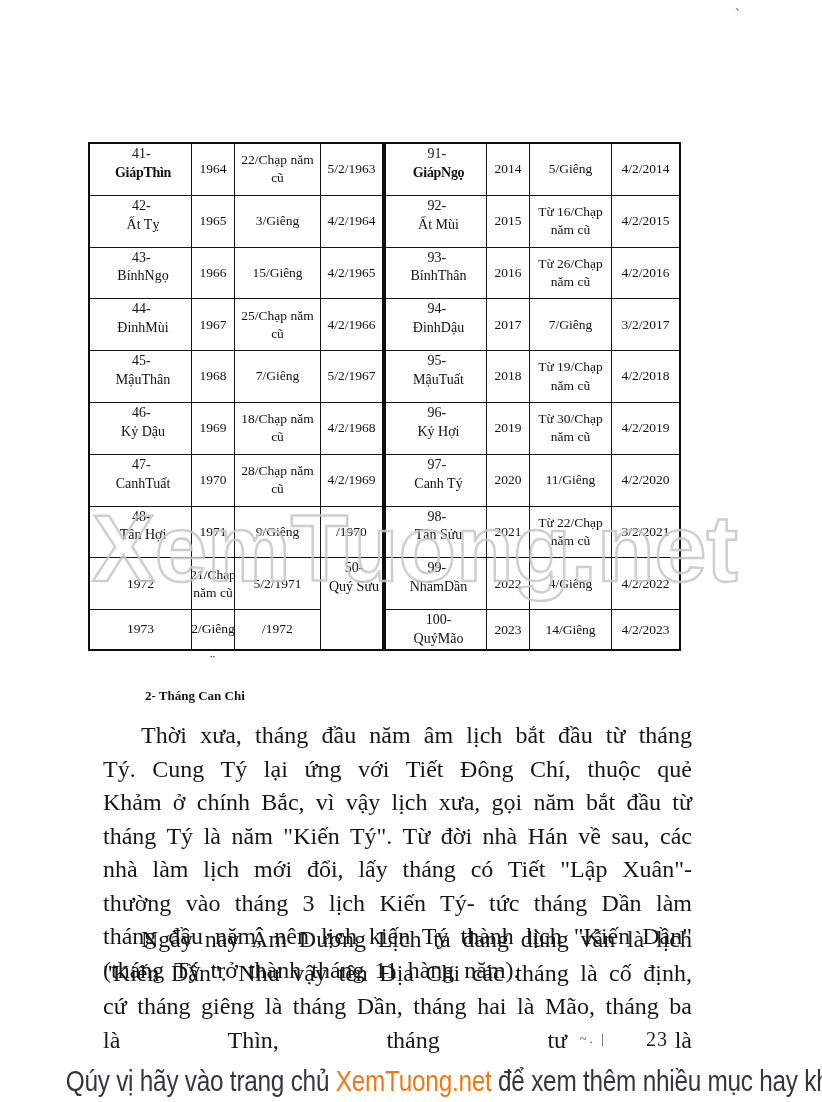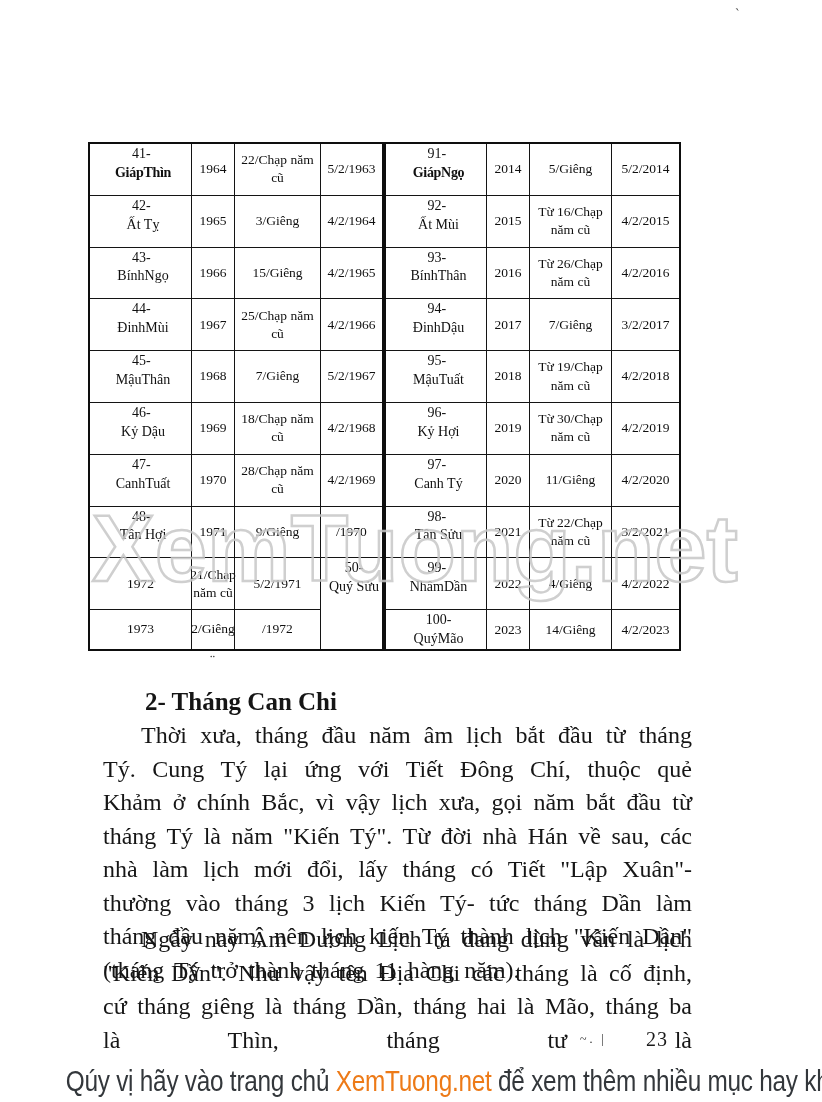--- a/index.html
+++ b/index.html
@@ -27,21 +27,21 @@
   .cell .no{white-space:pre;}
   .cell .nm.b{font-family:Liberation Serif, serif;font-weight:700;letter-spacing:-0.3px;}
   
   .watermark{
     position:absolute;left:60px;top:494px;width:710px;height:110px;z-index:3;
     font-family:"Liberation Sans",sans-serif;font-weight:700;font-size:94px;line-height:110px;
     text-align:center;letter-spacing:0px;color:transparent;
     -webkit-text-stroke:2.5px #c7c7c7;opacity:.85;pointer-events:none;white-space:nowrap;
   }
   
-  .heading{position:absolute;left:145px;top:688px;margin:0;font-size:25px;font-weight:700;color:#151515;}
+  .heading{position:absolute;left:145px;top:688px;margin:0;font-size:13px;font-weight:700;color:#151515;}
   .para{position:absolute;left:103px;width:589px;margin:0;font-size:24px;line-height:33.5px;
         text-align:justify;text-indent:38px;word-spacing:4px;color:#161616;}
   .p1{top:719px;}
   .p2{top:923px;text-align-last:justify;}
   .page-number{position:absolute;left:646px;top:1028px;font-size:20px;letter-spacing:1px;color:#1a1a1a;}
   
   .footer{
     position:absolute;left:0;right:0;bottom:4px;text-align:center;white-space:nowrap;
     font-family:"Liberation Sans",sans-serif;font-size:29px;color:#33373b;
     transform:scaleX(0.84);transform-origin:50% 50%;letter-spacing:-0.3px;
@@ -124,21 +124,21 @@
         <div class="cell c-lunar">2/Giêng</div>
         <div class="cell c-solar">/1972</div>
       </div>
     <div class="half" id="right-half">
         <div class="cell c-name">
           <span class="no">91- </span>
           <span class="nm b">GiápNgọ</span>
         </div>
         <div class="cell c-year">2014</div>
         <div class="cell c-lunar">5/Giêng</div>
-        <div class="cell c-solar">5/2/2014</div>
+        <div class="cell c-solar">4/2/2014</div>
         <div class="cell c-name">
           <span class="no">92- </span>
           <span class="nm">Ất Mùi</span>
         </div>
         <div class="cell c-year">2015</div>
         <div class="cell c-lunar">Từ 16/Chạp năm cũ</div>
         <div class="cell c-solar">4/2/2015</div>
         <div class="cell c-name">
           <span class="no">93- </span>
           <span class="nm">BínhThân</span>

